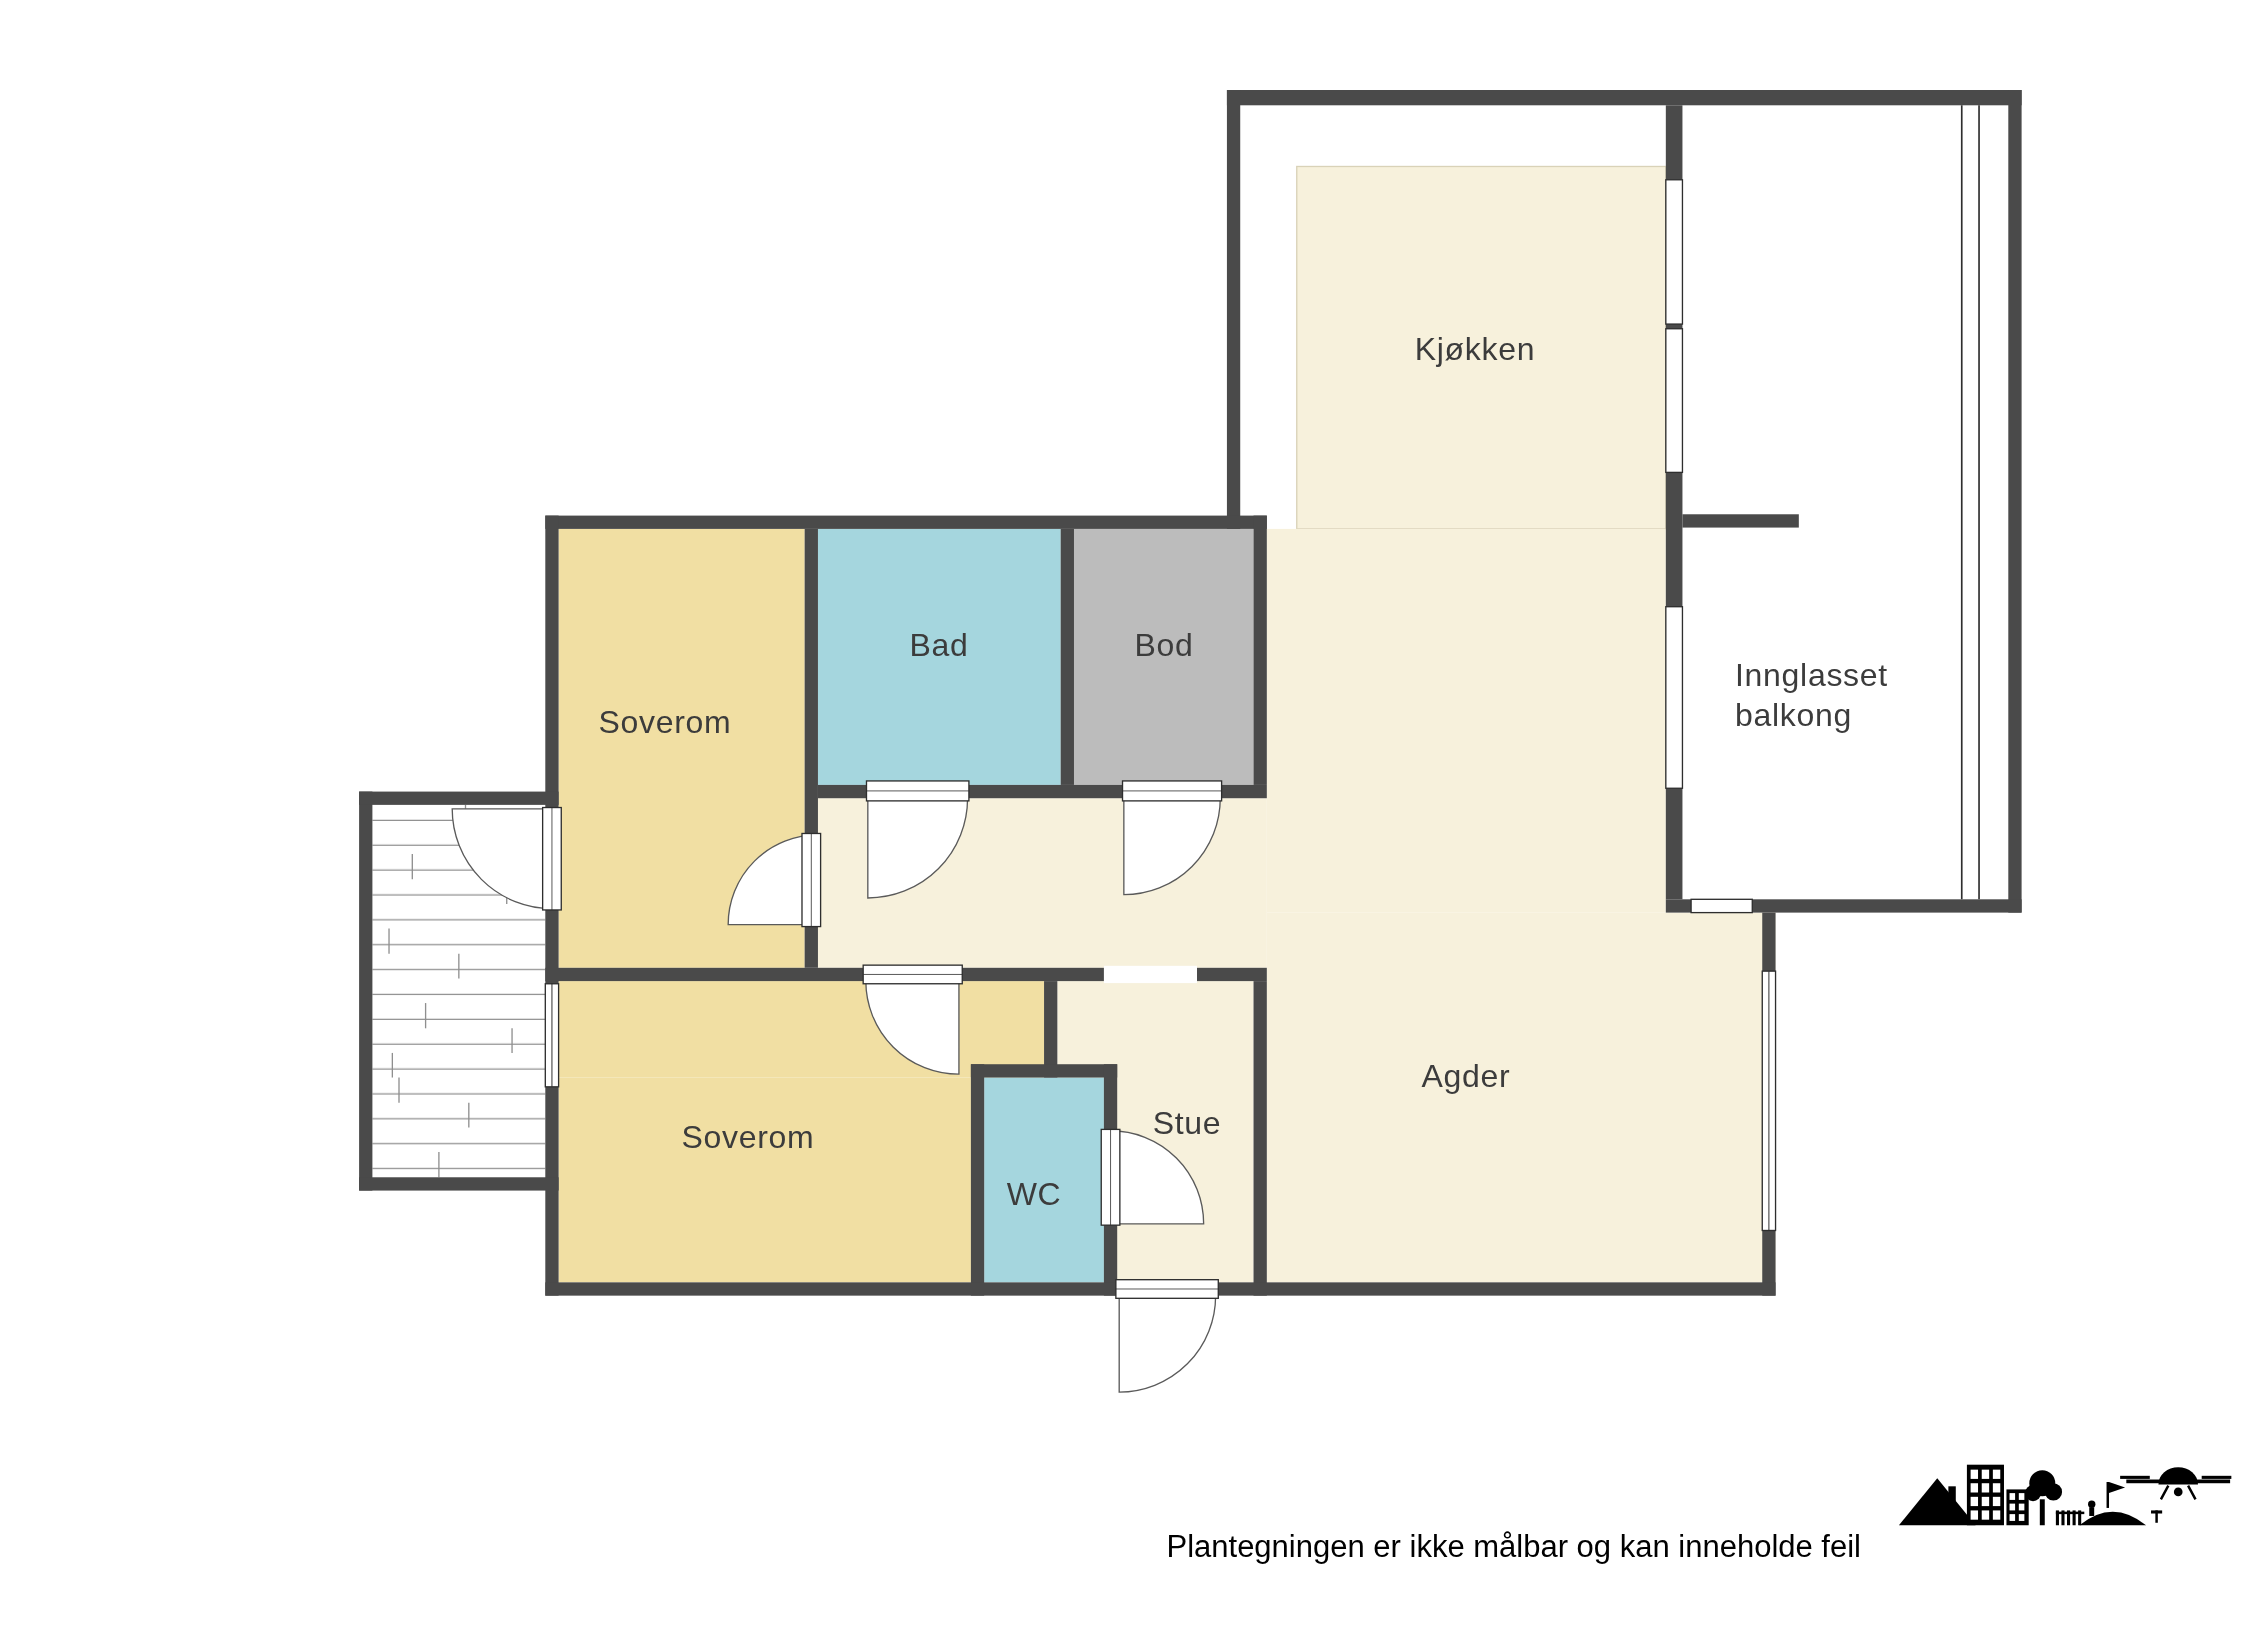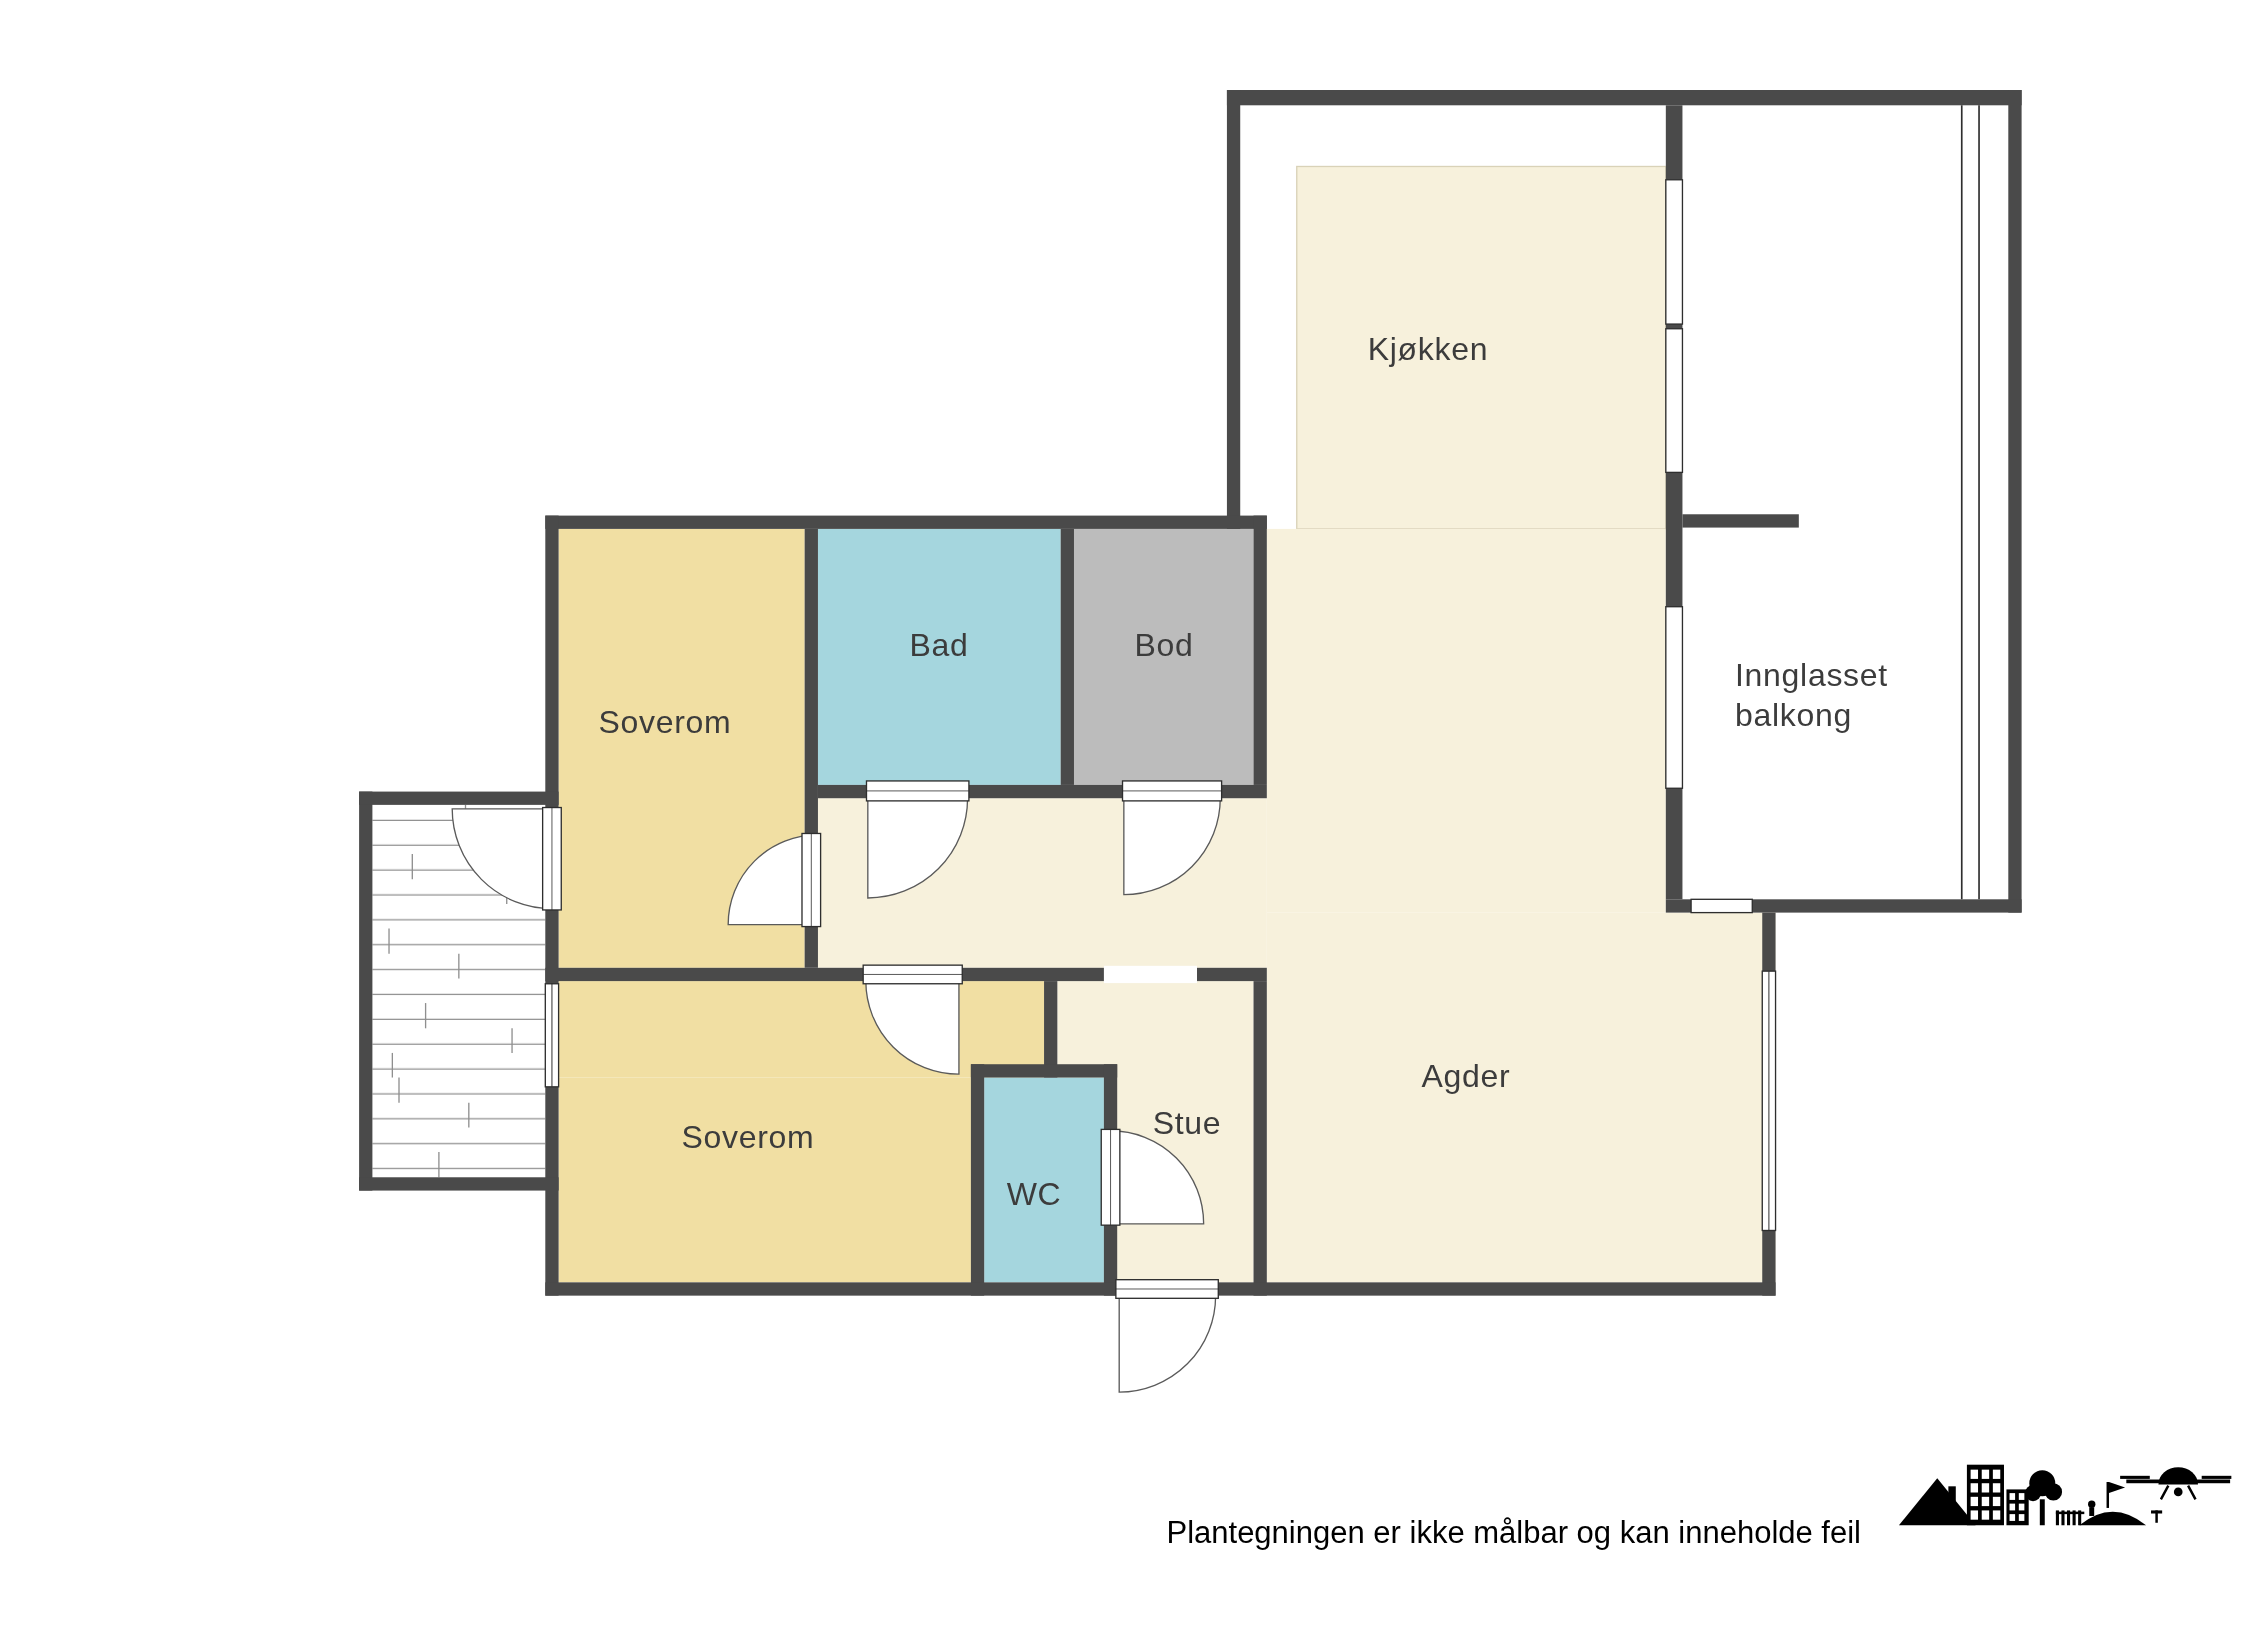--- a/index.html
+++ b/index.html
@@ -23,20 +23,21 @@
     transform:none;
     line-height:40px;
   }
   .footer-text{
     position:absolute;
     right:400px;
     text-align:right;
     font-size:31px;
     color:#000000;
     white-space:nowrap;
+    margin-top:14px;
   }
   #logo{
     position:absolute;
     left:1894px;top:1450px;
     width:352px;
     text-align:left;
   }
   #logo .logo-text{
     font-size:47px;
     font-weight:bold;
@@ -172,21 +173,21 @@
       <path d="M1670,1840 L1670,1700 A140,140 0 0 1 1810,1840 Z" fill="#ffffff" stroke="#5a5a5a" stroke-width="2"></path>
       <rect x="1656" y="1698" width="28" height="144" fill="#ffffff" stroke="#2e2e2e" stroke-width="2"></rect>
       <line x1="1670" y1="1698" x2="1670" y2="1842" stroke="#2e2e2e" stroke-width="1.2"></line>
 
       <path d="M1683,1948 L1828,1948 A145,145 0 0 1 1683,2093 Z" fill="#ffffff" stroke="#5a5a5a" stroke-width="2"></path>
       <rect x="1678" y="1924" width="154" height="28" fill="#ffffff" stroke="#2e2e2e" stroke-width="2"></rect>
       <line x1="1678" y1="1938" x2="1832" y2="1938" stroke="#2e2e2e" stroke-width="1.2"></line>
     </g>
   </svg>
 
-  <div class="room-label" style="left:1428px;top:349px;text-align:center;">Kjøkken</div>
+  <div class="room-label" style="left:1475px;top:349px;text-align:center;">Kjøkken</div>
   <div class="room-label two-line" style="left:1735px;top:655px;">
     <div>Innglasset</div>
     <div>balkong</div>
   </div>
   <div class="room-label" style="left:665px;top:722px;">Soverom</div>
   <div class="room-label" style="left:939px;top:645px;">Bad</div>
   <div class="room-label" style="left:1164px;top:645px;">Bod</div>
   <div class="room-label" style="left:748px;top:1137px;">Soverom</div>
   <div class="room-label" style="left:1034px;top:1194px;">WC</div>
   <div class="room-label" style="left:1187px;top:1123px;">Stue</div>

